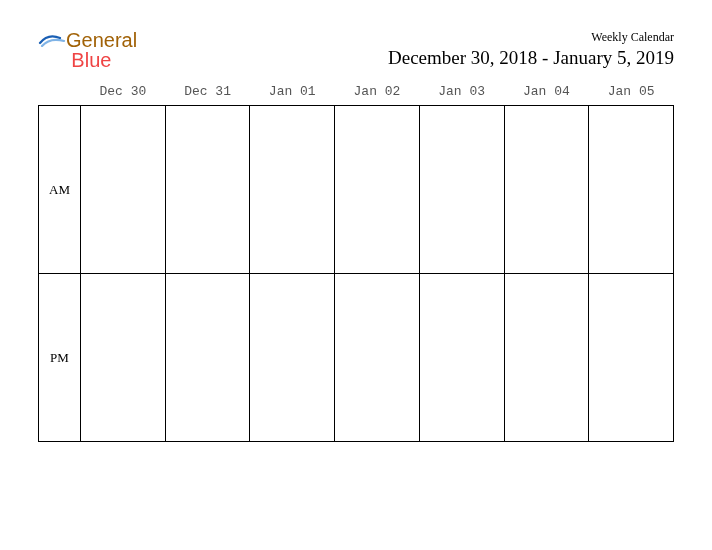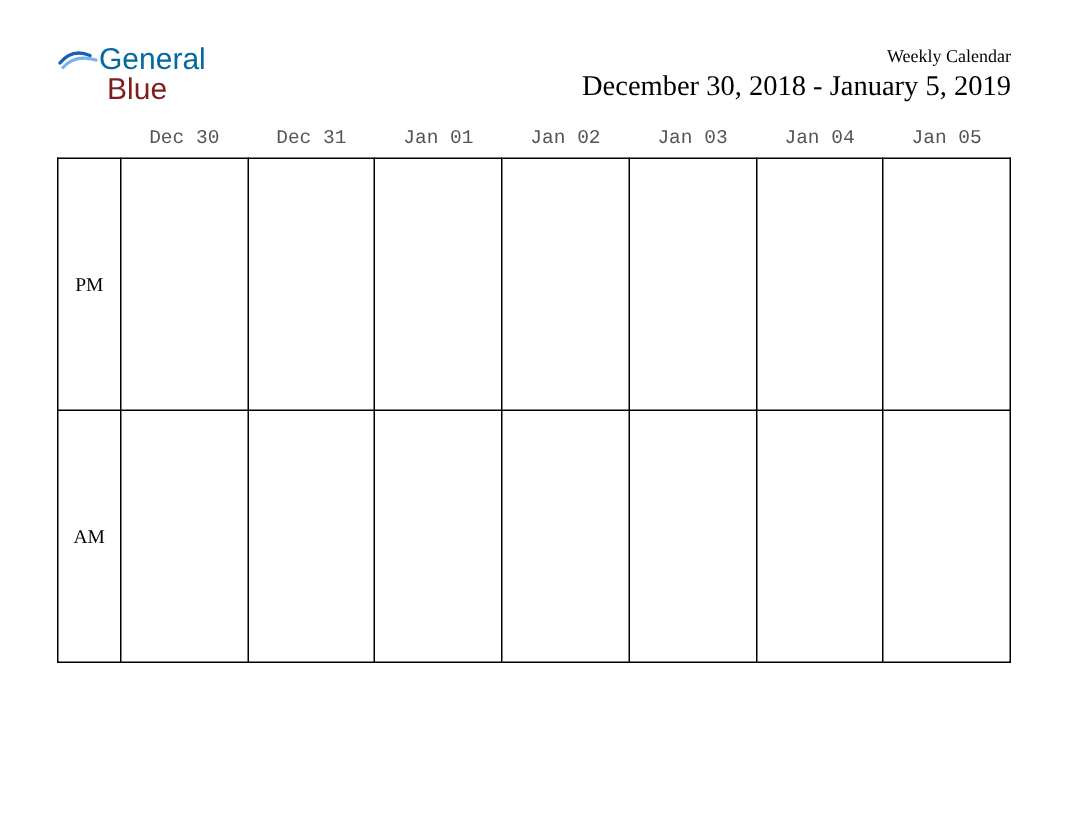--- a/index.html
+++ b/index.html
@@ -16,22 +16,22 @@
       justify-content: space-between;
       align-items: flex-start;
       margin-bottom: 14px;
     }
     .logo {
       font-size: 20px;
       font-family: Arial, sans-serif;
       font-weight: 500;
       line-height: 1;
     }
-    .logo .g1 { color: #0369a1; }
-    .logo .g2 { color: #7f1d1d; }
+    .logo .g1 { color: #a16207; }
+    .logo .g2 { color: #ef4444; }
     .logo-swoosh {
       width: 30px;
       height: 14px;
       position: relative;
       display: inline-block;
       vertical-align: top;
       margin-right: -2px;
     }
     .title-block { text-align: right; }
     .title { font-size: 12px; margin-bottom: 2px; }
@@ -106,31 +106,31 @@
     <td></td>
     <td class="date-sub">Dec 30</td>
     <td class="date-sub">Dec 31</td>
     <td class="date-sub">Jan 01</td>
     <td class="date-sub">Jan 02</td>
     <td class="date-sub">Jan 03</td>
     <td class="date-sub">Jan 04</td>
     <td class="date-sub">Jan 05</td>
   </tr>
   <tr>
-    <td class="time-label">PM</td>
+    <td class="time-label">AM</td>
     <td class="cell"></td>
     <td class="cell"></td>
     <td class="cell"></td>
     <td class="cell"></td>
     <td class="cell"></td>
     <td class="cell"></td>
     <td class="cell"></td>
   </tr>
   <tr>
-    <td class="time-label">AM</td>
+    <td class="time-label">PM</td>
     <td class="cell"></td>
     <td class="cell"></td>
     <td class="cell"></td>
     <td class="cell"></td>
     <td class="cell"></td>
     <td class="cell"></td>
     <td class="cell"></td>
   </tr>
 </tbody>
   </table>

